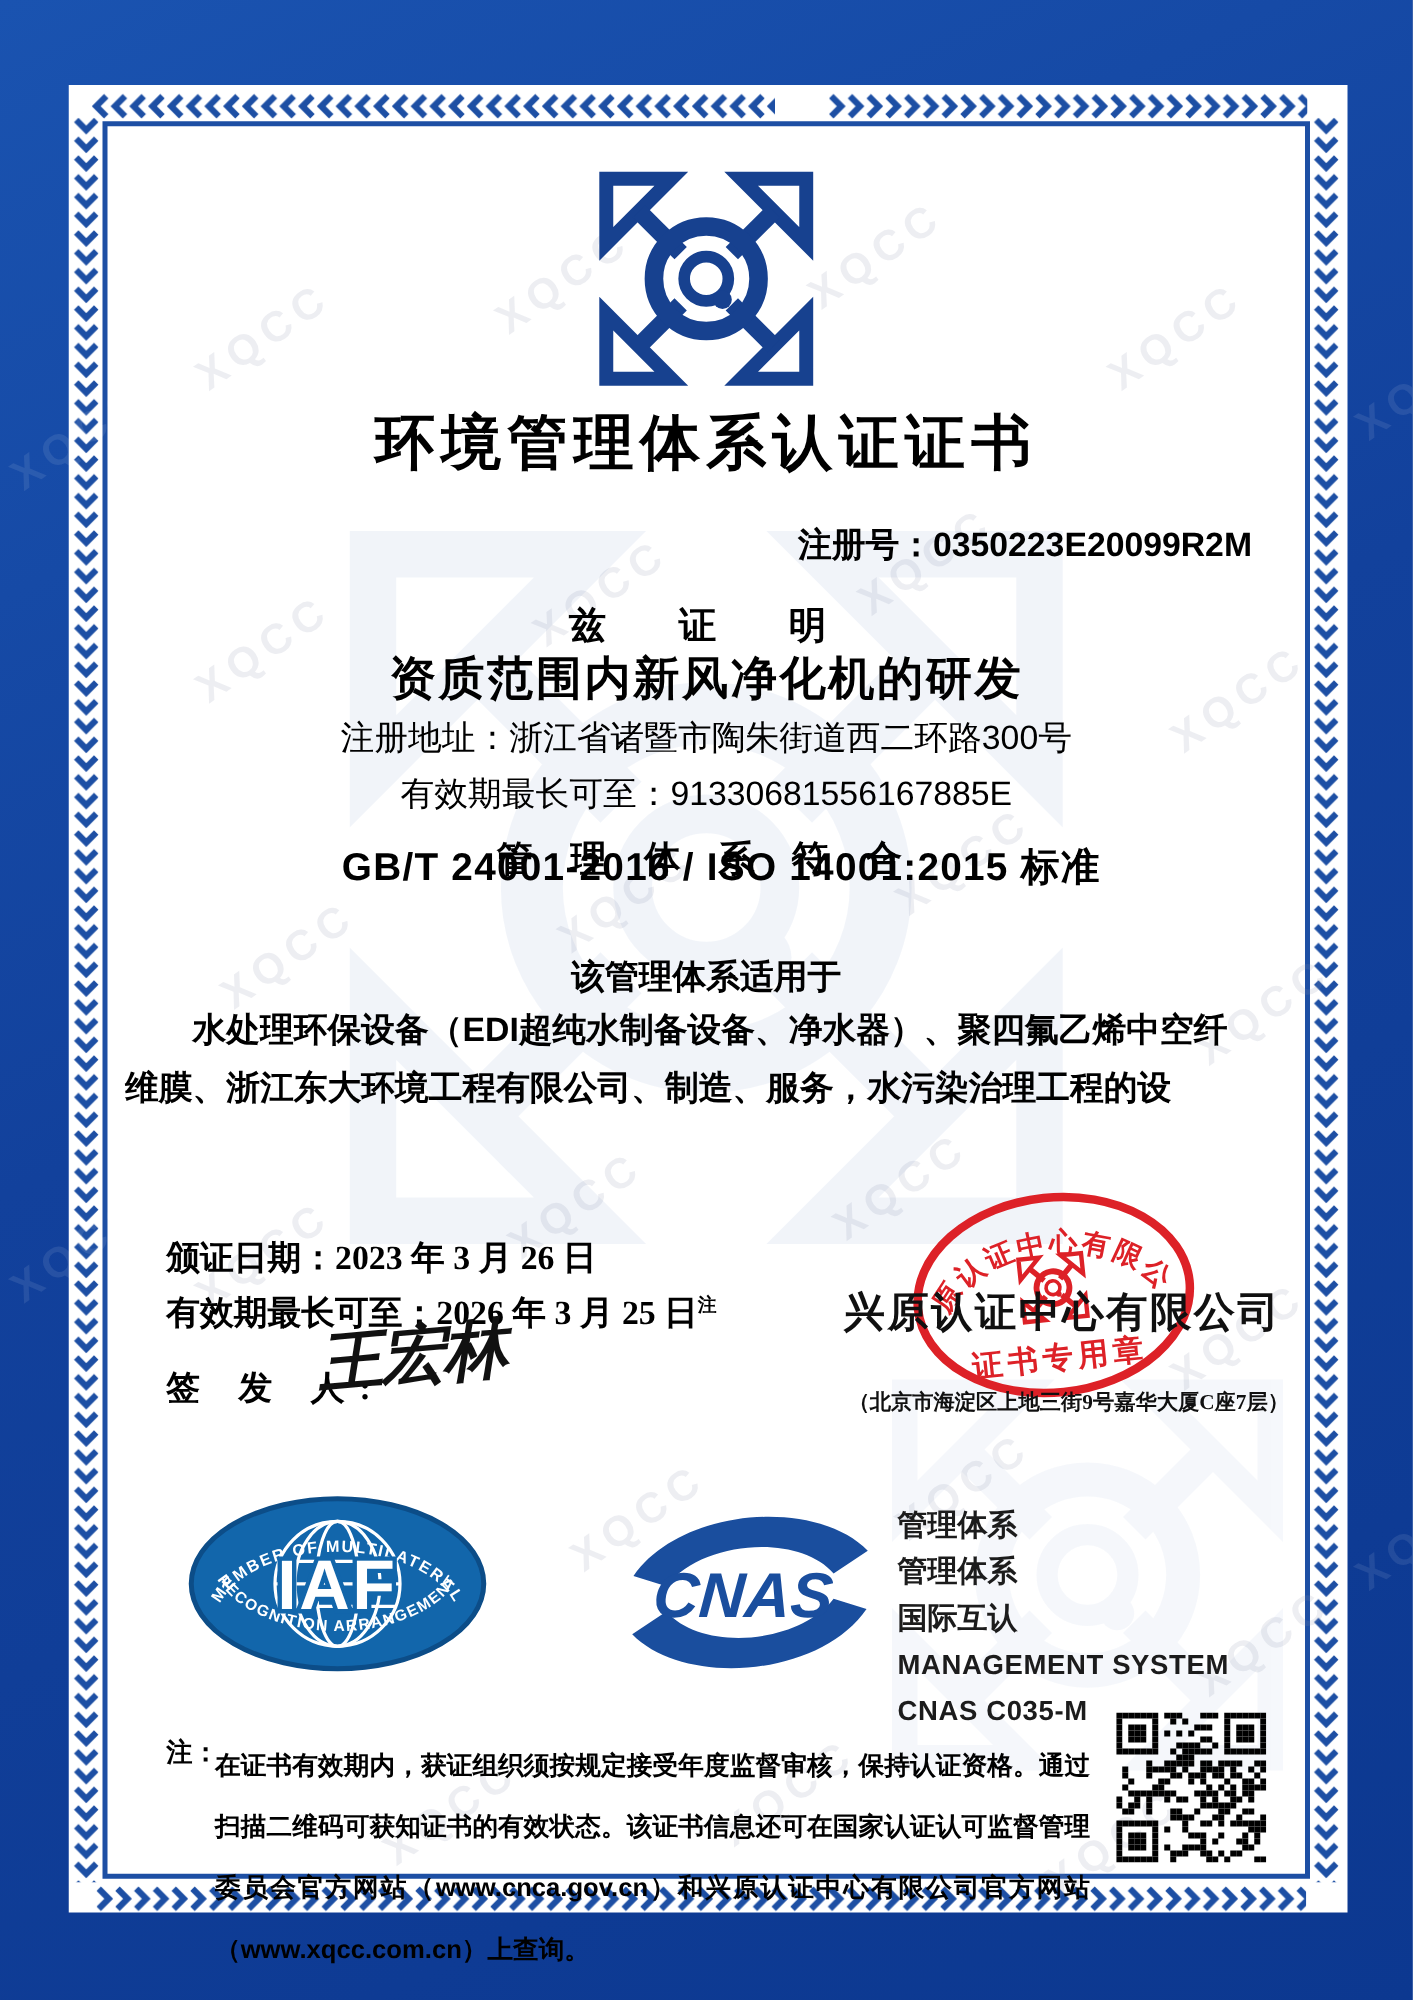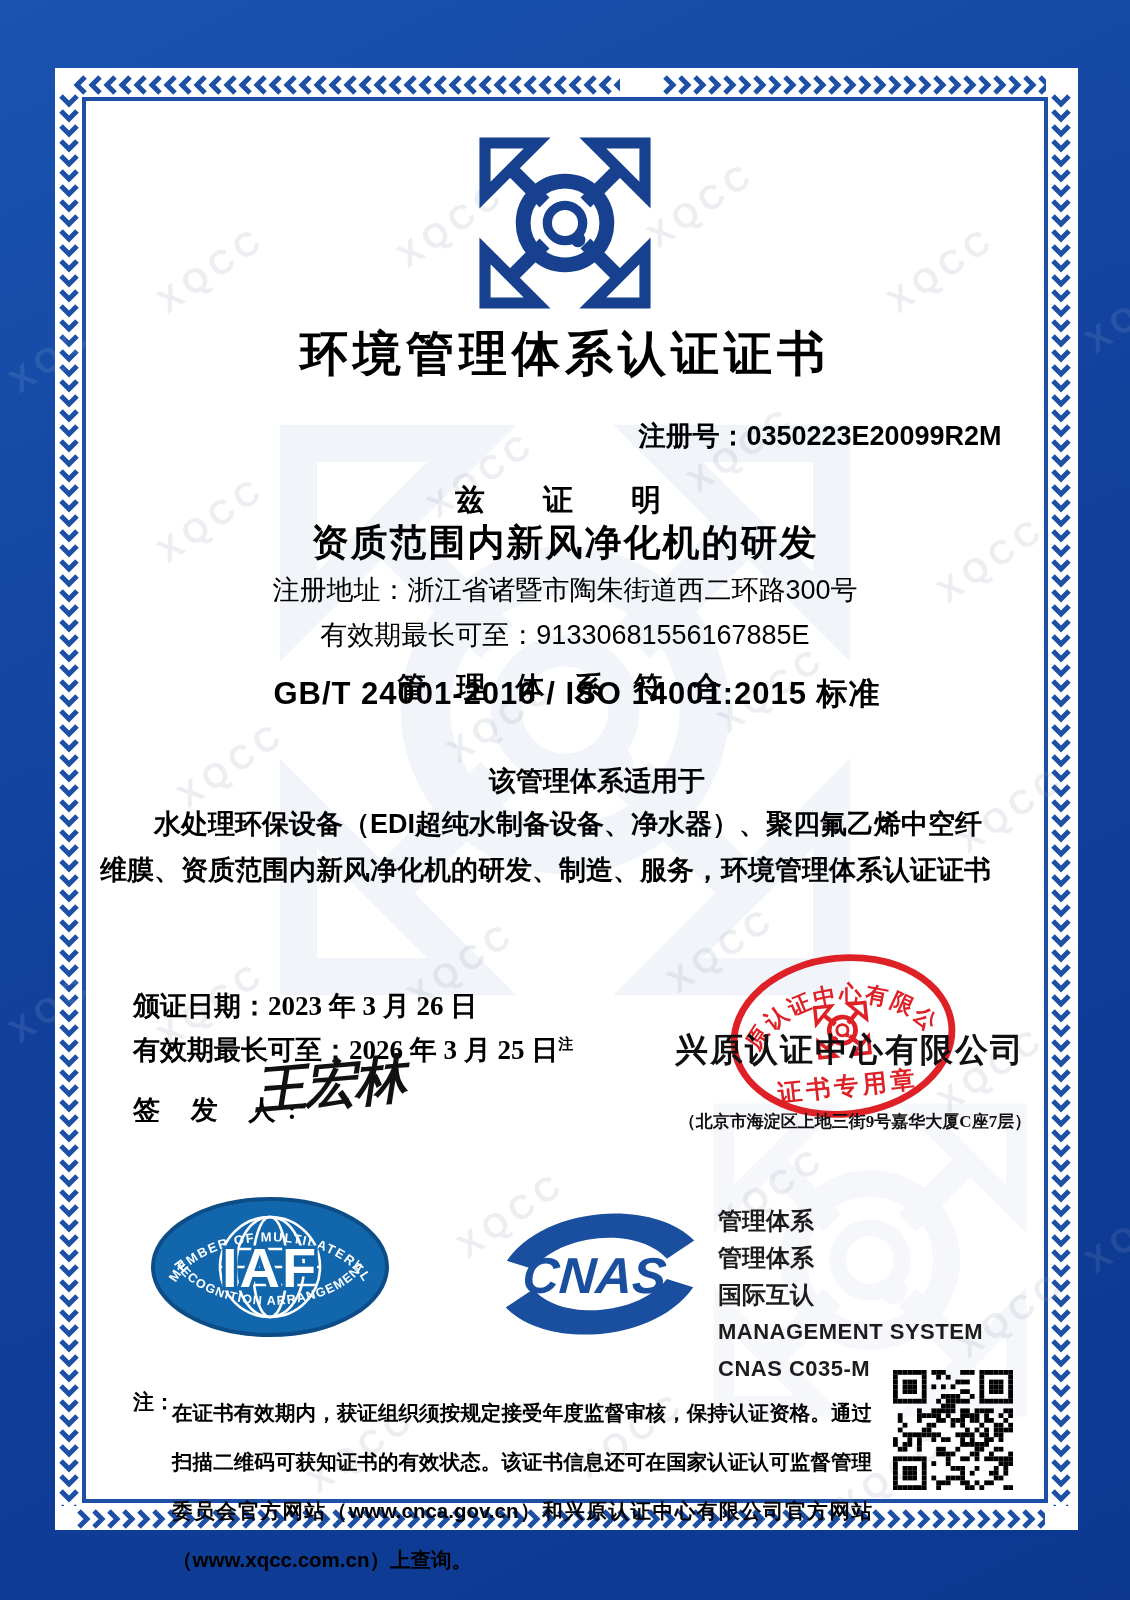--- a/index.html
+++ b/index.html
@@ -18,21 +18,21 @@
   .wm-logo{position:absolute;pointer-events:none;}
 
   .cert-title{top:322px;font-size:48px;font-weight:900;letter-spacing:5px;}
   .reg-line{top:418px;left:610px;width:420px;text-align:center;font-size:27px;font-weight:700;white-space:nowrap;}
   .certify{top:480px;font-size:30px;font-weight:600;letter-spacing:14px;}
   .company{top:518px;font-size:37px;font-weight:800;letter-spacing:2px;}
   .addr{top:572px;font-size:27px;font-weight:500;}
   .credit{top:617px;font-size:27px;font-weight:500;}
   .comply{top:668px;font-size:29px;font-weight:700;letter-spacing:11px;}
   .standard{top:673px;font-size:31px;font-weight:700;letter-spacing:1px;white-space:nowrap;margin-left:12px;}
-  .scope-head{top:763px;font-size:27px;font-weight:600;padding-left:32px;}
+  .scope-head{top:763px;font-size:27px;font-weight:600;}
   .scope{top:801px;left:100px;width:932px;font-size:27px;font-weight:600;line-height:46px;}
   .scope div{white-space:nowrap;}
   .scope .indent{text-indent:2em;}
 
   .serifline{font-family:"Liberation Serif",serif;font-weight:600;}
   .date1{top:988px;left:133px;font-size:27px;white-space:nowrap;}
   .date2{top:1032px;left:133px;font-size:27px;white-space:nowrap;}
   .date2 sup{font-size:15px;font-weight:700;}
   .signer{top:1092px;left:133px;font-size:27px;letter-spacing:12px;}
   .signature{top:1050px;left:258px;font-size:52px;font-weight:700;font-family:"DejaVu Serif",serif;
@@ -155,21 +155,21 @@
   <div class="abs ctr company">资质范围内新风净化机的研发</div>
   <div class="abs ctr addr">注册地址：浙江省诸暨市陶朱街道西二环路300号</div>
   <div class="abs ctr credit">有效期最长可至：91330681556167885E</div>
 
   <div class="abs ctr comply">管 理 体 系 符 合</div>
   <div class="abs ctr standard">GB/T 24001-2016 / ISO 14001:2015 标准</div>
 
   <div class="abs ctr scope-head">该管理体系适用于</div>
   <div class="abs scope">
     <div class="indent">水处理环保设备（EDI超纯水制备设备、净水器）、聚四氟乙烯中空纤</div>
-    <div>维膜、资质范围内新风净化机的研发、制造、服务，环境管理体系认证证书</div>
+    <div>维膜、浙江东大环境工程有限公司、制造、服务，水污染治理工程的设</div>
   </div>
 
   <div class="abs serifline date1">颁证日期：2023 年 3 月 26 日</div>
   <div class="abs serifline date2"><span>有效期最长可至：2026 年 3 月 25 日</span><sup>注</sup></div>
   <div class="abs serifline signer">签 发 人:</div>
   <div class="abs signature">王宏林</div>
 
   <div class="abs stamp-box">
     <svg width="234" height="172" viewBox="0 0 240 176">
       <defs>

